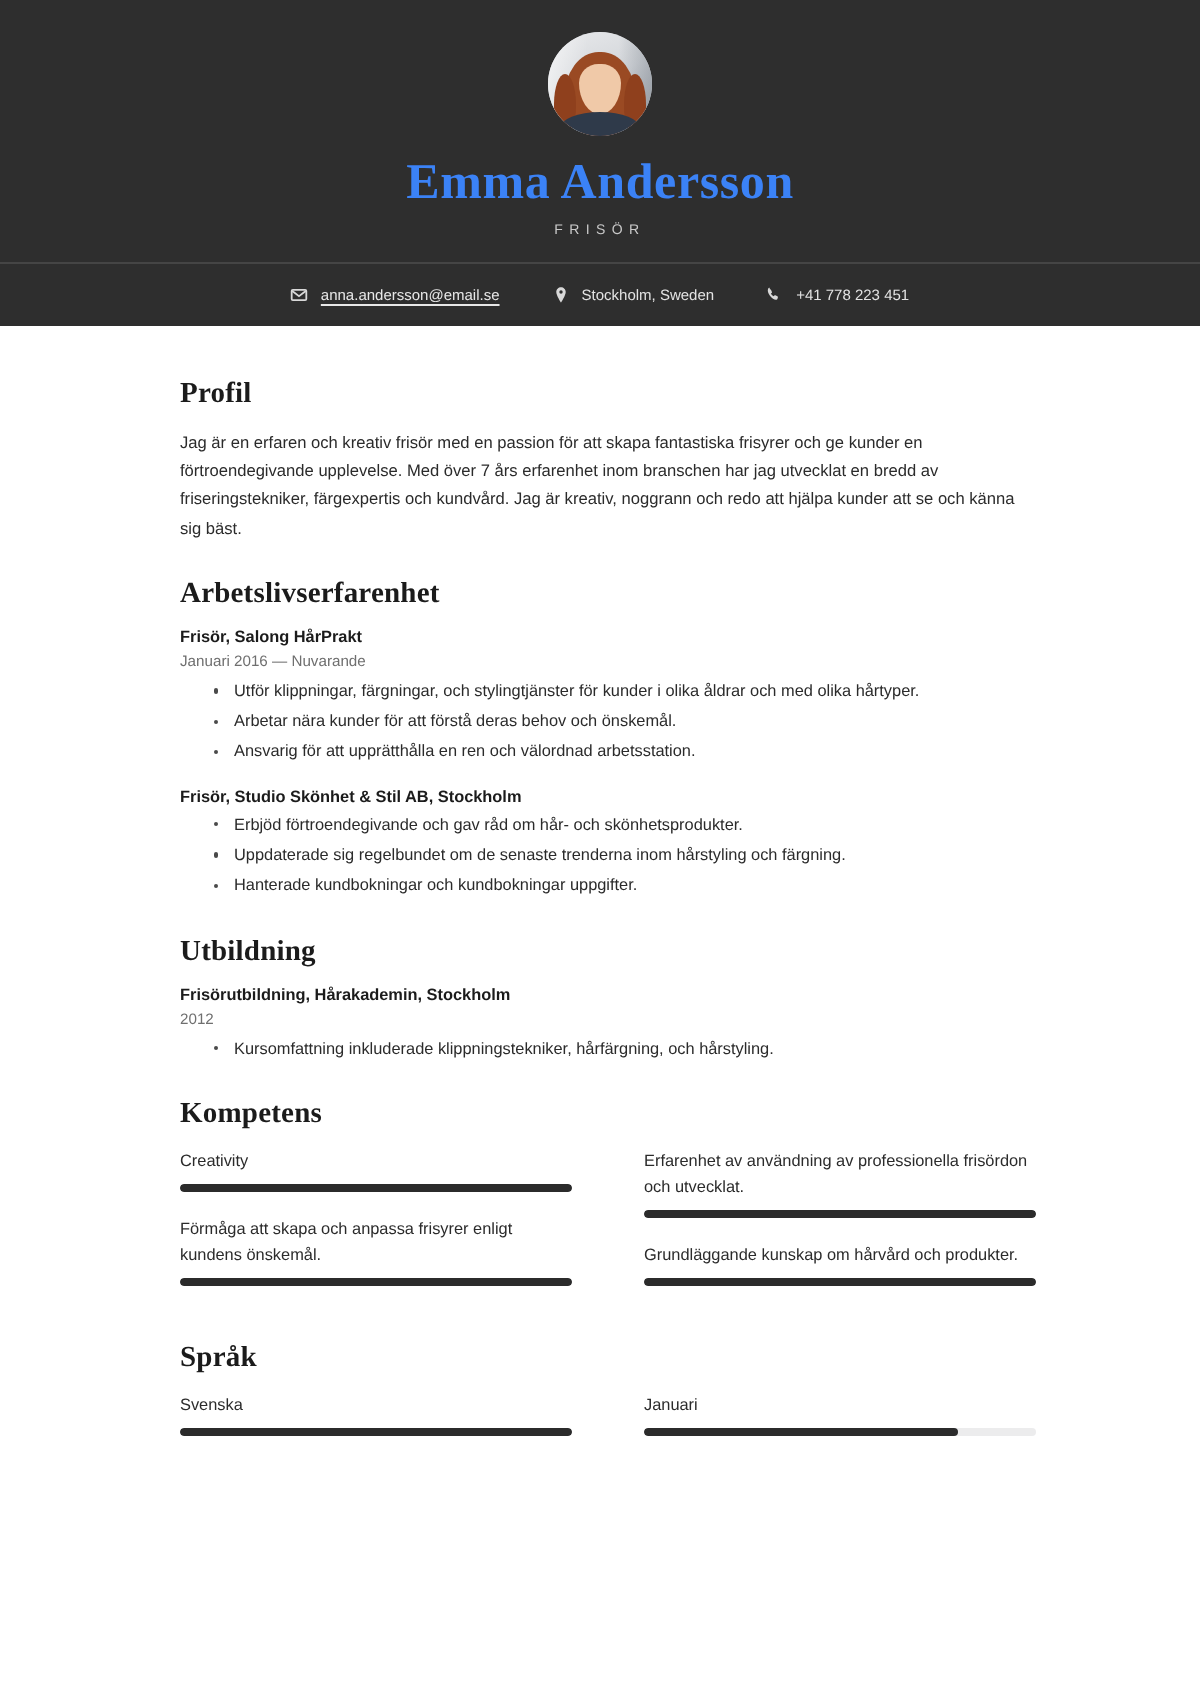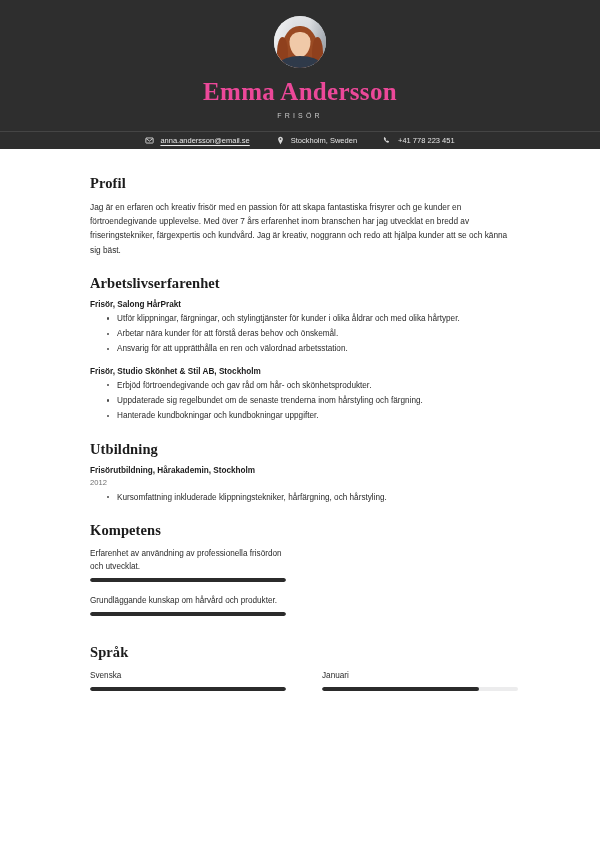--- a/index.html
+++ b/index.html
@@ -88,36 +88,36 @@
     transform: translateX(-50%);
     background: #2f3a4a;
     border-radius: 50% 50% 0 0;
     z-index: 3;
   }
   .name {
     font-family: "Liberation Serif", serif;
     font-weight: 700;
     font-size: 25px;
     letter-spacing: 0.3px;
-    color: #ec4899;
+    color: #3b82f6;
     line-height: 1.15;
   }
   .role {
     margin-top: 5px;
     font-size: 7px;
     letter-spacing: 3.2px;
     color: #c9c9c9;
     text-transform: uppercase;
   }
 
   
   .contact-bar {
     background: #2e2e2e;
     border-top: 1px solid #454545;
-    height: 18px;
+    height: 32px;
     display: flex;
     align-items: center;
     justify-content: center;
     gap: 26px;
   }
   .contact-item {
     display: flex;
     align-items: center;
     gap: 6px;
     font-size: 7.5px;
@@ -283,20 +283,21 @@
     <div class="section">
       <h2 class="section-title">Profil</h2>
       <p class="para">Jag är en erfaren och kreativ frisör med en passion för att skapa fantastiska frisyrer och ge kunder en förtroendegivande upplevelse. Med över 7 års erfarenhet inom branschen har jag utvecklat en bredd av friseringstekniker, färgexpertis och kundvård. Jag är kreativ, noggrann och redo att hjälpa kunder att se och känna sig bäst.</p>
     </div>
 
     <div class="section sec-gap-lg">
       <h2 class="section-title">Arbetslivserfarenhet</h2>
 
       <div class="job">
         <div class="job-title">Frisör, Salong HårPrakt</div>
+        <div class="job-date">Januari 2016 — Nuvarande</div>
         <ul class="bullets">
           <li>Utför klippningar, färgningar, och stylingtjänster för kunder i olika åldrar och med olika hårtyper.</li>
           <li>Arbetar nära kunder för att förstå deras behov och önskemål.</li>
           <li>Ansvarig för att upprätthålla en ren och välordnad arbetsstation.</li>
         </ul>
       </div>
 
       <div class="job">
         <div class="job-title">Frisör, Studio Skönhet &amp; Stil AB, Stockholm</div>
         <ul class="bullets">
@@ -315,20 +316,34 @@
         <ul class="bullets">
           <li>Kursomfattning inkluderade klippningstekniker, hårfärgning, och hårstyling.</li>
         </ul>
       </div>
     </div>
 
     <div class="section sec-gap-lg">
       <h2 class="section-title">Kompetens</h2>
       <div class="grid2">
 
+        <div class="grid-col">
+          <div class="meter-item">
+            <div class="meter-label">Creativity</div>
+            <div class="meter-track">
+              <div class="meter-fill" style="width: 100%;"></div>
+            </div>
+          </div>
+          <div class="meter-item">
+            <div class="meter-label">Förmåga att skapa och anpassa frisyrer enligt kundens önskemål.</div>
+            <div class="meter-track">
+              <div class="meter-fill" style="width: 100%;"></div>
+            </div>
+          </div>
+        </div>
 
         <div class="grid-col">
           <div class="meter-item">
             <div class="meter-label">Erfarenhet av användning av professionella frisördon och utvecklat.</div>
             <div class="meter-track">
               <div class="meter-fill" style="width: 100%;"></div>
             </div>
           </div>
           <div class="meter-item">
             <div class="meter-label">Grundläggande kunskap om hårvård och produkter.</div>

